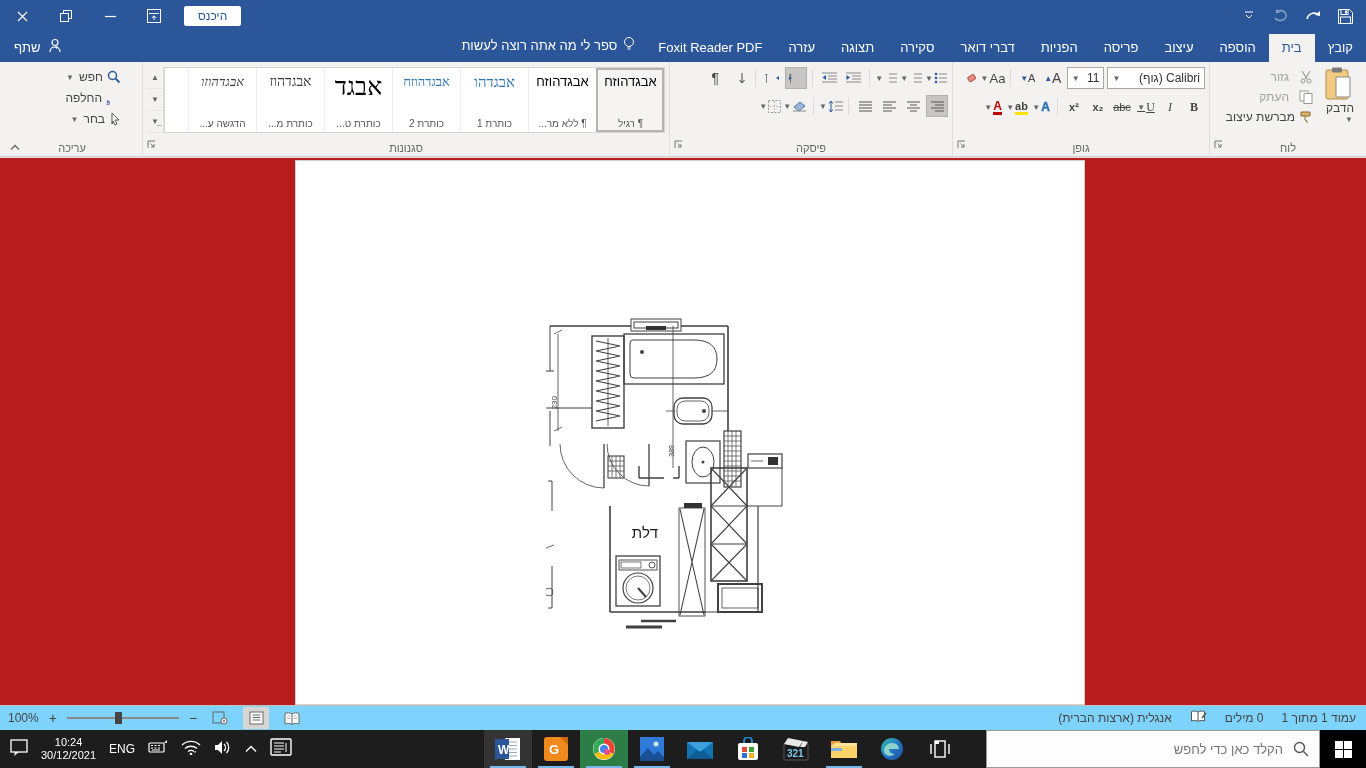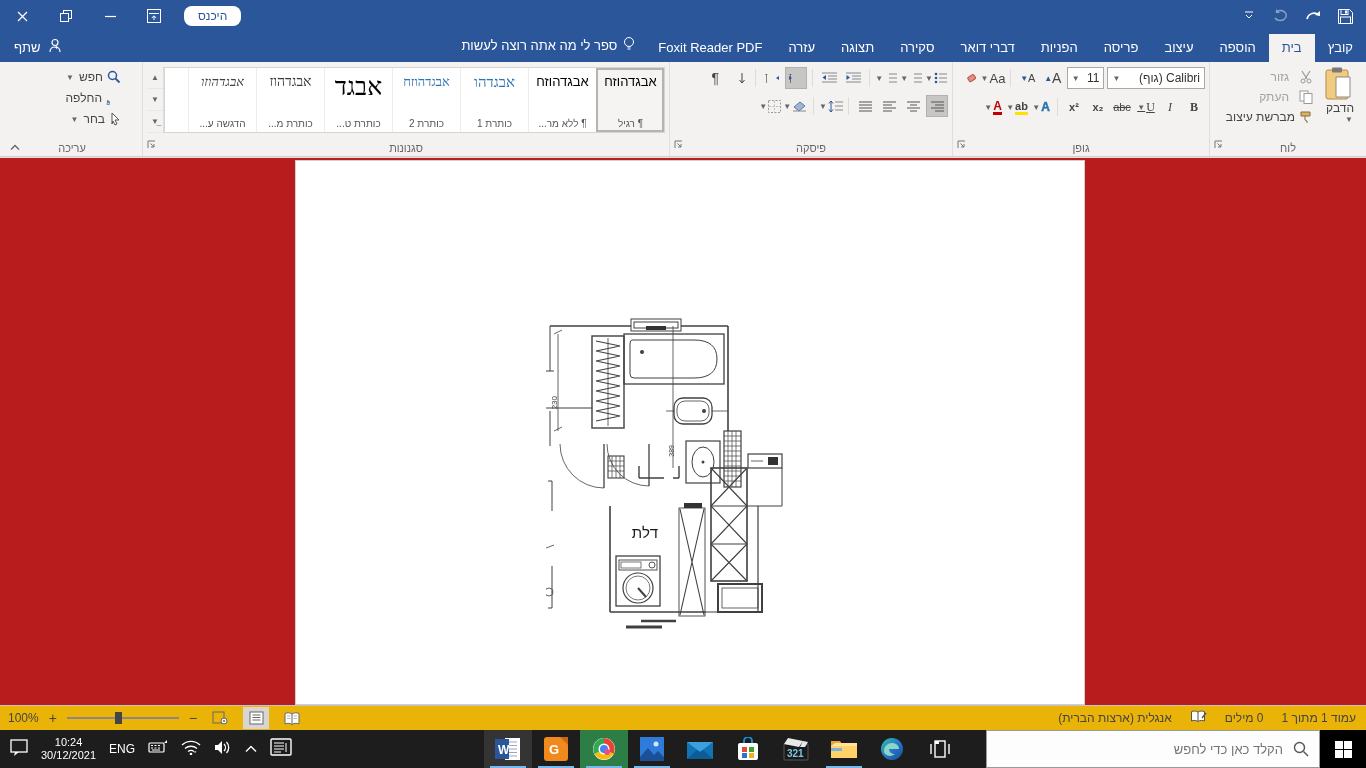--- a/index.html
+++ b/index.html
@@ -3,21 +3,21 @@
 <meta charset="utf-8">
 <style>
   * { margin:0; padding:0; box-sizing:border-box; }
   html,body { width:1366px; height:768px; overflow:hidden; font-family:"Liberation Sans","DejaVu Sans",sans-serif; }
   body { position:relative; background:#e1e1e1; direction:rtl; }
 
   
   .titlebar { position:absolute; top:0; left:0; width:1366px; height:32px; background:#2b579a; color:#fff; }
   .winctrls { position:absolute; left:0; top:0; height:32px; display:flex; flex-direction:row; align-items:center; direction:ltr; }
   .wbtn { width:44px; height:32px; display:flex; align-items:center; justify-content:center; color:#fff; font-size:13px; cursor:default; }
-  .signin { background:#fff; color:#2b579a; font-size:12px; padding:3px 14px; border-radius:8px; margin-left:8px; }
+  .signin { background:#fff; color:#2b579a; font-size:12px; padding:3px 14px; border-radius:2px; margin-left:8px; }
   .title-text { position:absolute; top:0; left:0; right:0; height:32px; display:flex; align-items:center; justify-content:center; font-size:13px; direction:ltr;margin-top:32px; }
   .qat { position:absolute; right:6px; top:0; height:32px; display:flex; direction:ltr; align-items:center; gap:2px; }
   .qbtn { width:30px; height:28px; display:flex; align-items:center; justify-content:center; }
 
   
   .tabrow { position:absolute; top:32px; right:0; width:1366px; height:30px; background:#2b579a; display:flex; align-items:flex-end; }
   .tab { color:#fff; font-size:13px; padding:6px 13px 7px; white-space:nowrap; }
   .tab.active { background:#f3f2f1; color:#2b579a; }
   .tellme { display:flex; align-items:center; gap:6px; color:#fff; font-size:13px; padding:6px 10px 7px; }
   .share { position:absolute; left:14px; top:38px; display:flex; align-items:center; gap:6px; color:#fff; font-size:13px; }
@@ -47,21 +47,21 @@
   .styleitem.sel { outline:2px solid #b5b3b1; outline-offset:-2px; background:#f5f4f3; }
   .galscroll { width:17px; border-right:1px solid #e0dedb; display:flex; flex-direction:column; }
   .galscroll div { flex:1; display:flex; align-items:center; justify-content:center; font-size:8px; color:#666; border-bottom:1px solid #e8e6e4; }
 
   
   .docarea { position:absolute; top:158px; left:0; width:1366px; height:547px; background:#b91c1c; }
   .page { position:absolute; left:295px; top:2px; width:790px; height:545px; background:#fff; border:1px solid #cfcfcf; }
   .plan { position:absolute; left:250px; top:155px; }
 
   
-  .statusbar { position:absolute; top:705px; left:0; width:1366px; height:25px; background:#eab308; border-top:1px solid #c6c4c2; font-size:12px; color:#444; }
+  .statusbar { position:absolute; top:705px; left:0; width:1366px; height:25px; background:#7dd3fc; border-top:1px solid #c6c4c2; font-size:12px; color:#444; }
   .sleft { position:absolute; left:8px; top:0; height:24px; display:flex; align-items:center; gap:10px; direction:ltr; }
   .sright { position:absolute; right:10px; top:0; height:24px; display:flex; align-items:center; gap:18px; }
   .ztrack { width:112px; height:2px; background:#8a8886; position:relative; }
   .zthumb { position:absolute; left:48px; top:-5px; width:7px; height:12px; background:#444; }
   .viewbtn { width:26px; height:22px; display:flex; align-items:center; justify-content:center; }
   .viewbtn.on { background:#d8d6d4; }
 
   
   .taskbar { position:absolute; top:730px; left:0; width:1366px; height:38px; background:#1d1d1d; color:#fff; }
   .start { position:absolute; right:0; top:0; width:46px; height:38px; display:flex; align-items:center; justify-content:center; background:#000; }

